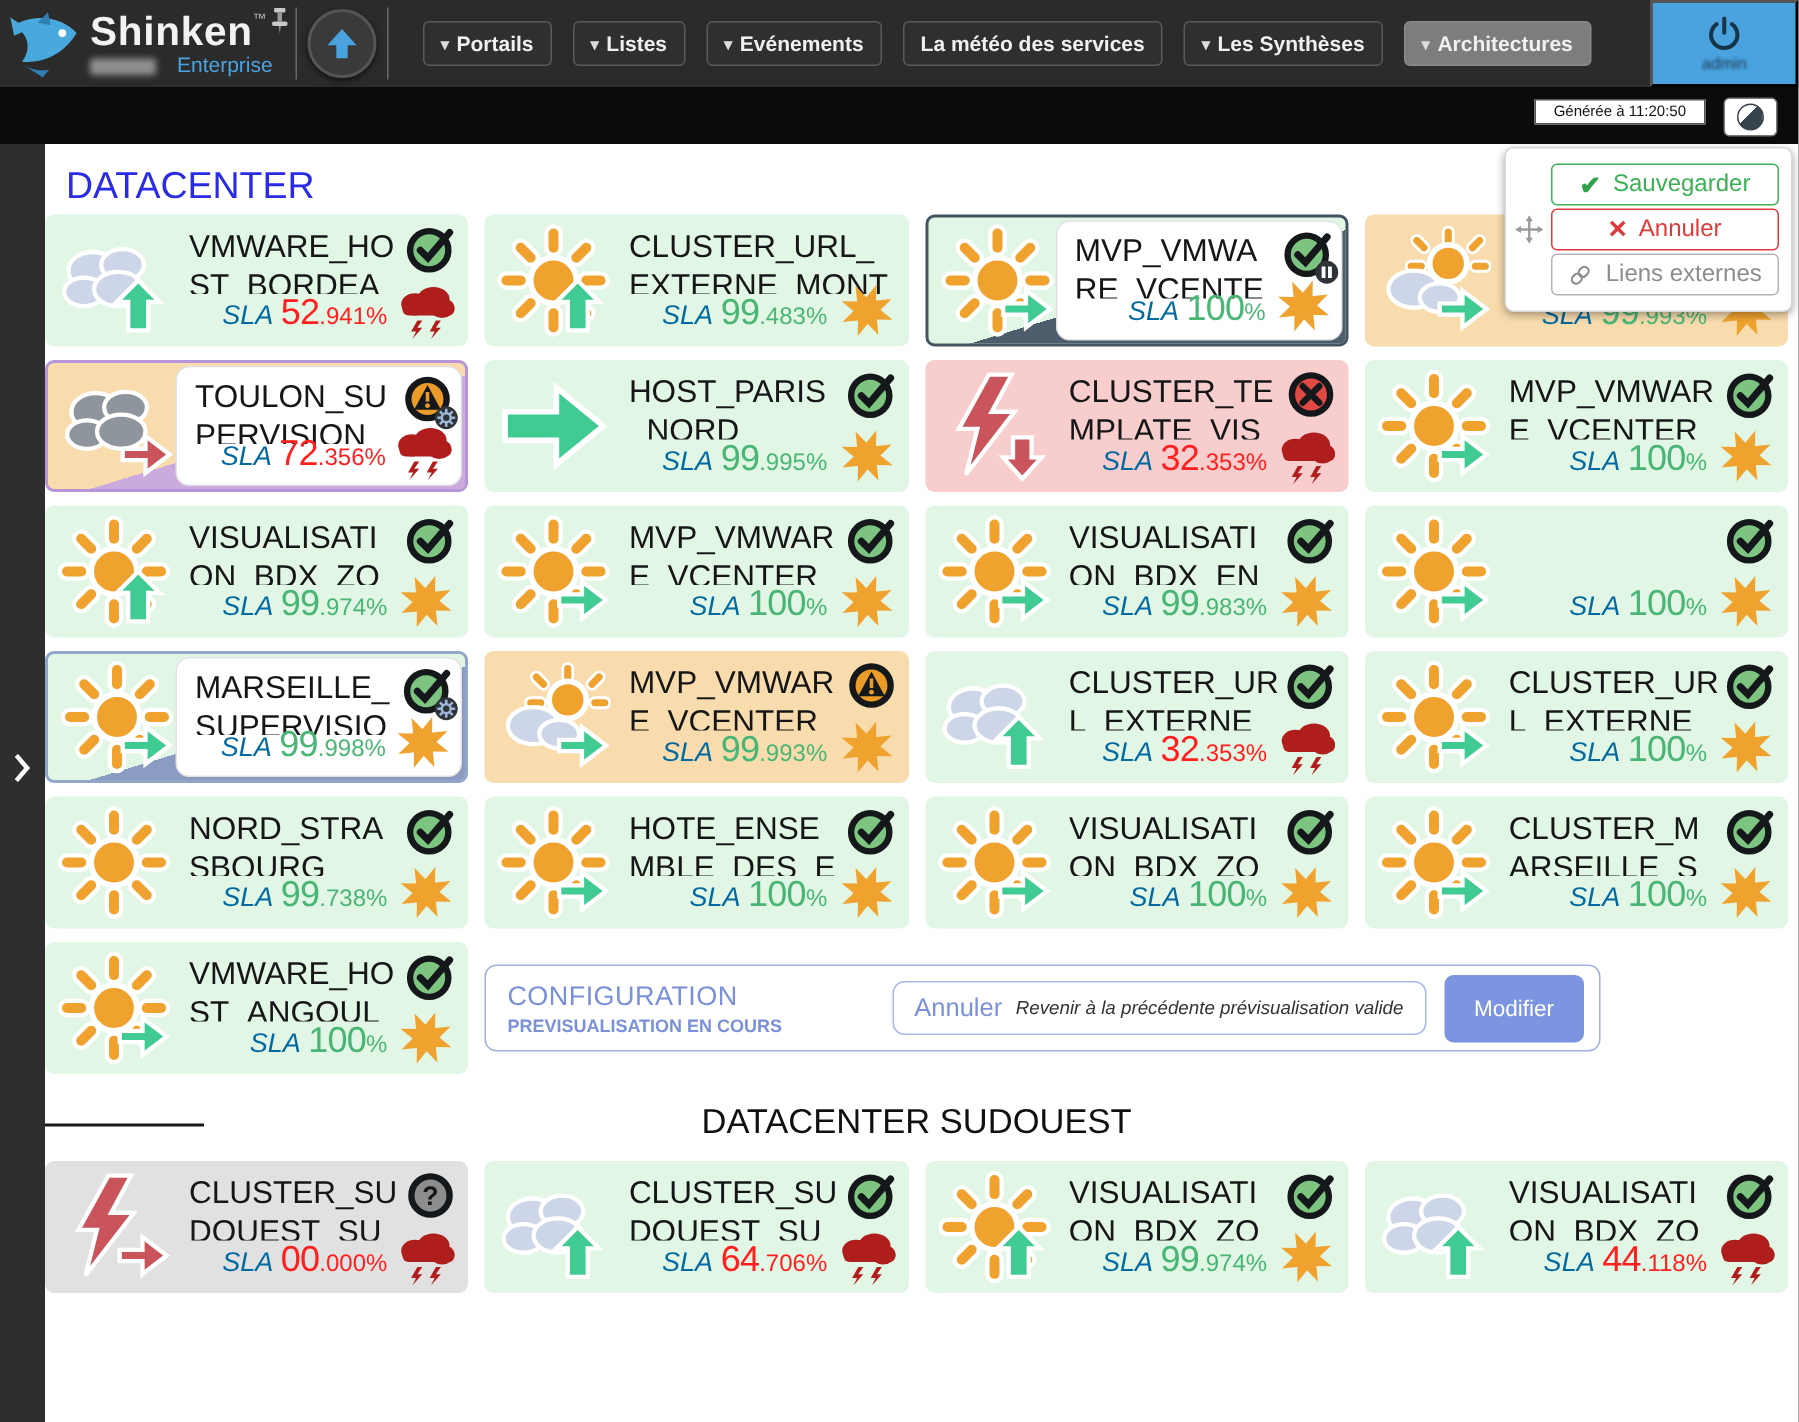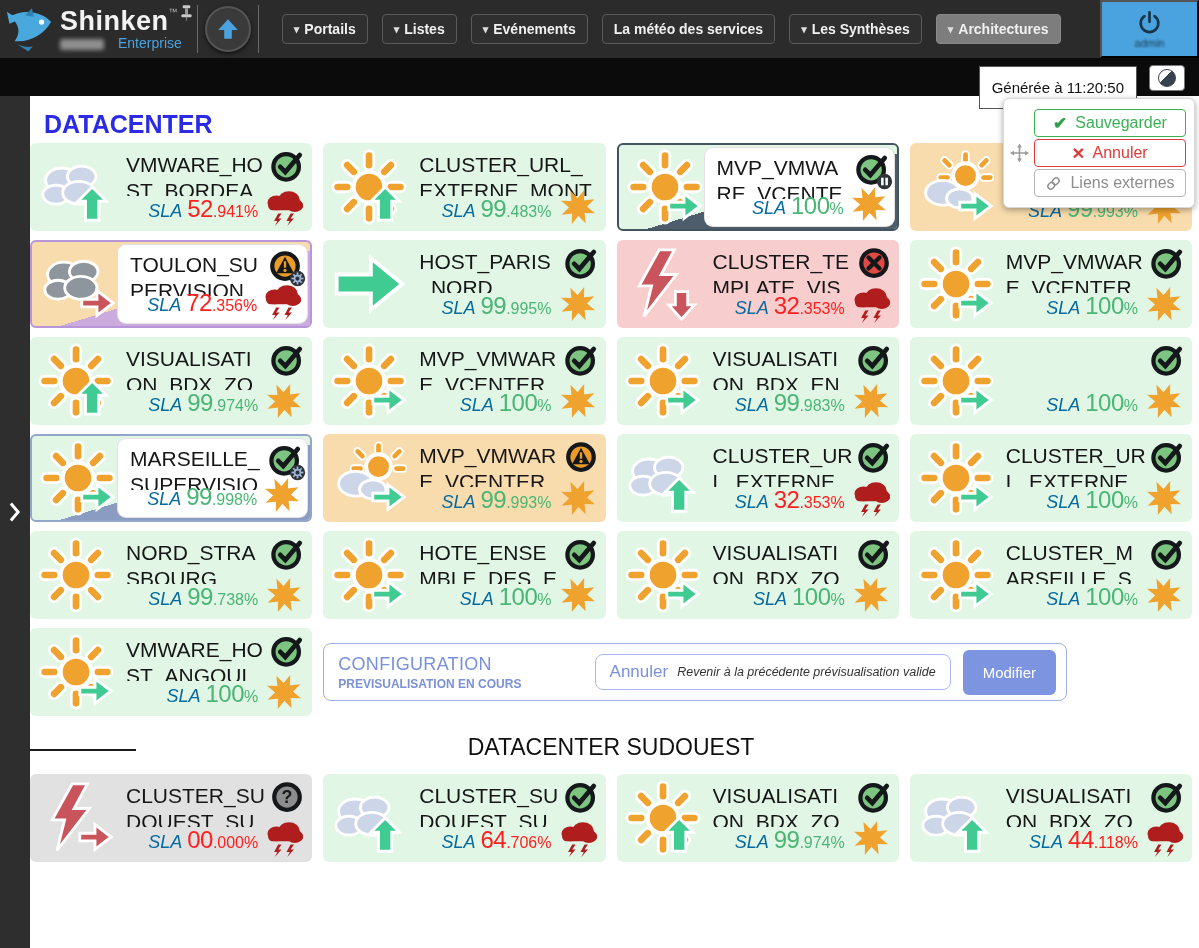--- a/index.html
+++ b/index.html
@@ -22,42 +22,42 @@
   nav { display:flex; align-items:center; gap:14px; margin-left:16px; }
   .nav-btn { background:#2f2f2f; border:1px solid #5a5a5a; border-radius:4px; color:#f0f0f0; font-weight:bold; font-size:14px; padding:6px 11px; display:flex; align-items:center; gap:5px; cursor:pointer; font-family:"Liberation Sans",sans-serif; white-space:nowrap; }
   .nav-btn .caret { font-size:11px; color:#ddd; }
   .nav-btn.active { background:#7d7d7d; border-color:#8a8a8a; }
   .user-btn { position:absolute; right:0; top:0; width:99px; height:58px; background:#4aa3df; display:flex; flex-direction:column; align-items:center; justify-content:center; cursor:pointer; }
   .user-btn svg { width:27px; height:27px; }
   .user-name { color:#1c3950; font-size:11px; margin-top:1px; filter:blur(1px); }
 
   
   .blackbar { position:absolute; top:58px; left:0; width:100%; height:38px; background:#0b0b0b; z-index:4; }
-  .gen-box { position:absolute; right:62px; top:8px; background:#fff; border:1px solid #555; padding:12px 12px; font-size:15px; color:#111; }
+  .gen-box { position:absolute; right:62px; top:8px; background:#fff; border:1px solid #555; padding:2px 12px; font-size:10px; color:#111; }
   .moon-btn { position:absolute; right:14px; top:7px; width:36px; height:26px; background:#fff; border:1px solid #777; border-radius:4px; display:flex; align-items:center; justify-content:center; cursor:pointer; }
   .moon { width:18px; height:18px; border-radius:50%; background:linear-gradient(135deg,#ffffff 42%,#39434e 42%); border:1px solid #39434e; }
 
   
   .action-panel { position:absolute; top:98px; right:4px; width:192px; background:#fff; border:1px solid #d8d8d8; border-radius:6px; box-shadow:0 2px 6px rgba(0,0,0,.35); padding:8px 8px 8px 30px; z-index:10; }
   .move-handle { position:absolute; left:6px; top:50%; transform:translateY(-50%); width:19px; height:19px; cursor:move; }
   .ap-btn { width:100%; height:28px; margin:2px 0; background:#fff; border-radius:4px; font-size:16px; display:flex; align-items:center; justify-content:center; gap:8px; cursor:pointer; font-family:"Liberation Sans",sans-serif; }
   .ap-save { border:1.5px solid #3cb054; color:#3cb054; }
   .ap-save .glyph { color:#2ea34a; font-size:17px; font-weight:bold; }
   .ap-cancel { border:1.5px solid #e03a3a; color:#e03a3a; }
   .ap-cancel .glyph { font-size:21px; line-height:0; font-weight:bold; }
   .ap-links { border:1.5px solid #b5b5b5; color:#8d8d8d; }
   .ap-links svg { width:17px; height:17px; }
 
   
   .left-strip { position:absolute; top:96px; left:0; width:30px; height:852px; background:#2e2e2e; z-index:3; }
   .expander { position:absolute; top:404px; left:7px; width:15px; height:24px; cursor:pointer; }
 
   
   .content { position:absolute; top:96px; left:30px; width:1169px; height:852px; background:#fff; padding:10px 7px 20px 0; }
-  .page-title { color:#2b2be6; font-size:25px; margin:4px 0 4px 14px; font-weight:700; }
+  .page-title { color:#2b2be6; font-size:25px; margin:4px 0 4px 14px; font-weight:400; }
   .section-header { position:relative; text-align:center; font-size:23px; color:#101010; margin:10px 0 13px; font-weight:400; }
   .section-header::before { content:""; position:absolute; left:0; top:55%; width:106px; border-top:2px solid #1a1a1a; }
   .grid { display:grid; grid-template-columns:repeat(4,1fr); gap:9px 11px; grid-auto-rows:88px; }
   .grid + .section-header { margin-top:18px; }
 
   
   .tile { position:relative; border-radius:6px; cursor:pointer; }
   .bg-green  { background:#e2f6e5; }
   .bg-orange { background:#f8dcae; }
   .bg-pink   { background:#f7cdcd; }

